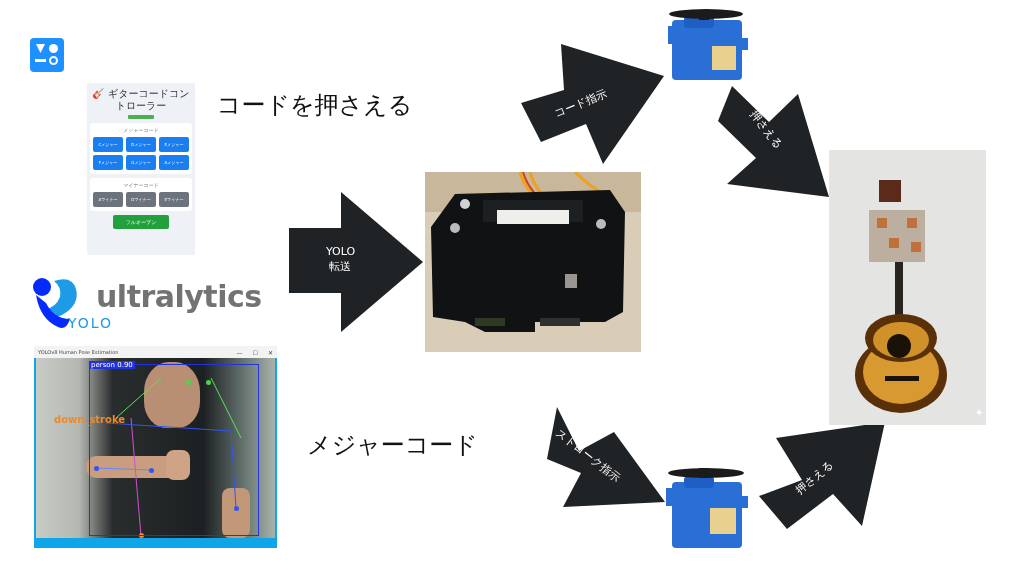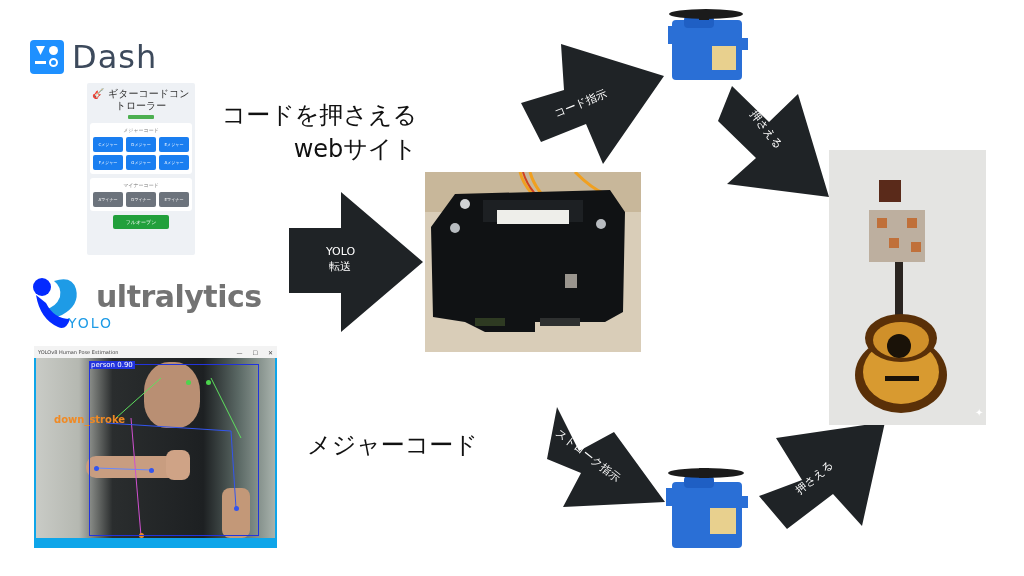--- a/index.html
+++ b/index.html
@@ -58,21 +58,20 @@
 </head>
 <body>
 
 <div class="abs dash-logo">
   <div class="dash-mark">
     <div class="sq" style="left:6px;top:6px;width:9px;height:9px;clip-path:polygon(0 0,100% 0,50% 100%);"></div>
     <div class="sq" style="left:19px;top:6px;width:9px;height:9px;border-radius:50%;"></div>
     <div class="sq" style="left:5px;top:21px;width:11px;height:3px;"></div>
     <div class="sq" style="left:19px;top:18px;width:9px;height:9px;border-radius:50%;background:none;border:2px solid #fff;"></div>
   </div>
-  <span class="dash-word">Dash</span>
 </div>
 
 <div class="abs app">
   <div class="app-title">
     <span style="color:#c0392b;">🎸</span>
     <span>ギターコードコントローラー</span>
   </div>
   <div class="app-badge"></div>
   <div class="app-card">
     <div class="app-card-title">メジャーコード</div>
@@ -133,23 +132,22 @@
     <div class="kp" style="left:58px;top:108px;background:#3355ee;"></div>
     <div class="kp" style="left:113px;top:110px;background:#3355ee;"></div>
     <div class="kp" style="left:198px;top:148px;background:#3355ee;"></div>
     <div class="kp" style="left:103px;top:175px;background:#f08a24;"></div>
     <div class="bbox"></div>
     <div class="bbox-label">person 0.90</div>
     <div class="stroke-label">down_stroke</div>
   </div>
 </div>
 
-<div class="abs big-text" style="left:212px;top:98px;width:205px;text-align:right;">
+<div class="abs big-text" style="left:212px;top:88px;width:205px;">
   <div>コードを押さえる</div>
-  <div>webサイト</div>
 </div>
 <div class="abs big-text" style="left:300px;top:428px;width:185px;">メジャーコード</div>
 
 <svg class="abs" style="left:0;top:0;" width="1024" height="576">
 
   <polygon points="289,228 341,228 341,192 423,262 341,332 341,293 289,293" fill="#1f2326"></polygon>
 
   <polygon points="521,103 564,90 561,44 664,76 603,164 586,124 541,142" fill="#1f2326"></polygon>
 
   <polygon points="732,86 769,122 798,94 829,197 727,184 756,158 718,121" fill="#1f2326"></polygon>

